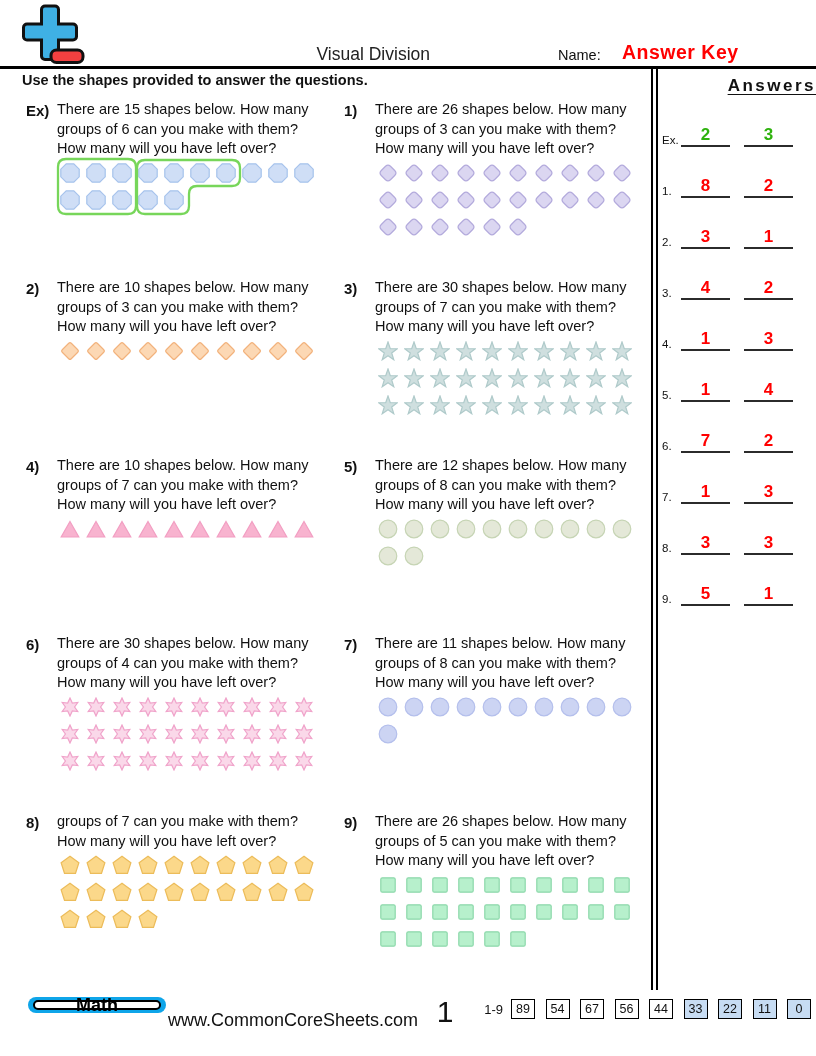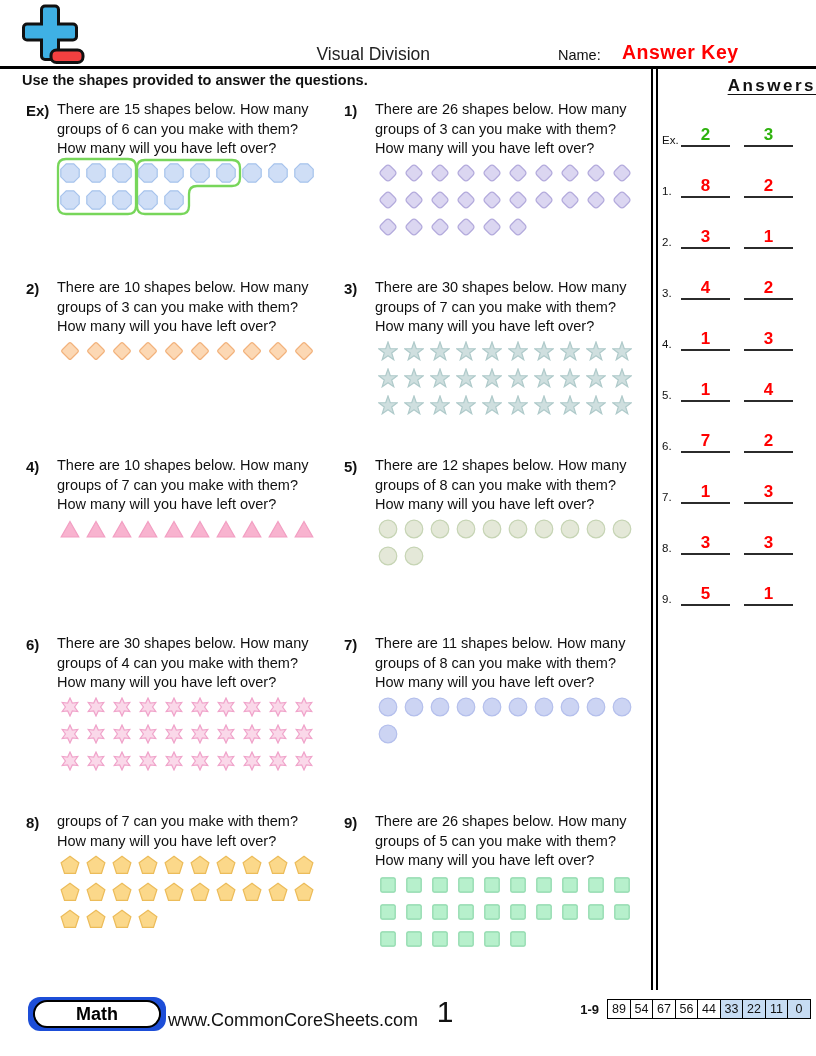--- a/index.html
+++ b/index.html
@@ -35,29 +35,29 @@
   .problem{position:relative;padding-top:2px;}
   .p-label{position:absolute;left:2px;top:4px;width:30px;font-size:15px;font-weight:bold;}
   .p-text{margin-left:33px;font-size:14.5px;line-height:19.6px;color:#111;}
   .p-text div{white-space:nowrap;}
   .p-shapes{position:relative;margin-left:36px;margin-top:4px;}
   .s-row{display:flex;gap:6px;margin-bottom:7px;height:20px;}
   svg.shape{width:20px;height:20px;flex:none;}
   svg.loops{position:absolute;left:-10px;top:-10px;width:260px;height:75px;pointer-events:none;}
 
   
-  .badge{position:absolute;left:28px;top:997px;width:138px;height:34px;background:#1d4ed8;
+  .badge{position:absolute;left:28px;top:997px;width:138px;height:16px;background:#0ea5e9;
          border-radius:12px;}
   .badge-inner{position:absolute;left:5px;top:3px;right:5px;bottom:3px;background:#fff;
                border:2.5px solid #000;border-radius:15px;display:flex;align-items:center;
                justify-content:center;font-size:18px;font-weight:bold;color:#000;}
   .site-url{position:absolute;left:168px;top:1010px;font-size:18px;color:#111;}
   .page-num{position:absolute;left:418px;top:995px;width:54px;text-align:center;font-size:30px;}
   .score-strip{position:absolute;right:5px;top:999px;display:flex;align-items:center;}
-  .score-label{font-size:13px;margin-right:8px;font-weight:bold;}
+  .score-label{font-size:13px;margin-right:8px;}
   .score-cell{width:22px;height:18px;border:1.5px solid #000;display:flex;align-items:center;
               justify-content:center;font-size:12.5px;background:#fff;}
   .score-cell + .score-cell{margin-left:-1.5px;}
   .score-cell.hl{background:#c7dcf3;}
 </style>
 </head>
 <body>
 
 <div class="page">
 
@@ -902,21 +902,21 @@
       </div>
   </div>
 
   <div class="badge">
     <div class="badge-inner">Math</div>
   </div>
   <div class="site-url">www.CommonCoreSheets.com</div>
   <div class="page-num">1</div>
   <div class="score-strip">
     <span class="score-label">1-9</span>
-    <span class="score-cells" style="display:flex;">
+    <span class="score-cells" style="display:flex;gap:12px;">
         <span class="score-cell">89</span>
         <span class="score-cell">54</span>
         <span class="score-cell">67</span>
         <span class="score-cell">56</span>
         <span class="score-cell">44</span>
         <span class="score-cell hl">33</span>
         <span class="score-cell hl">22</span>
         <span class="score-cell hl">11</span>
         <span class="score-cell hl">0</span>
       </span>

